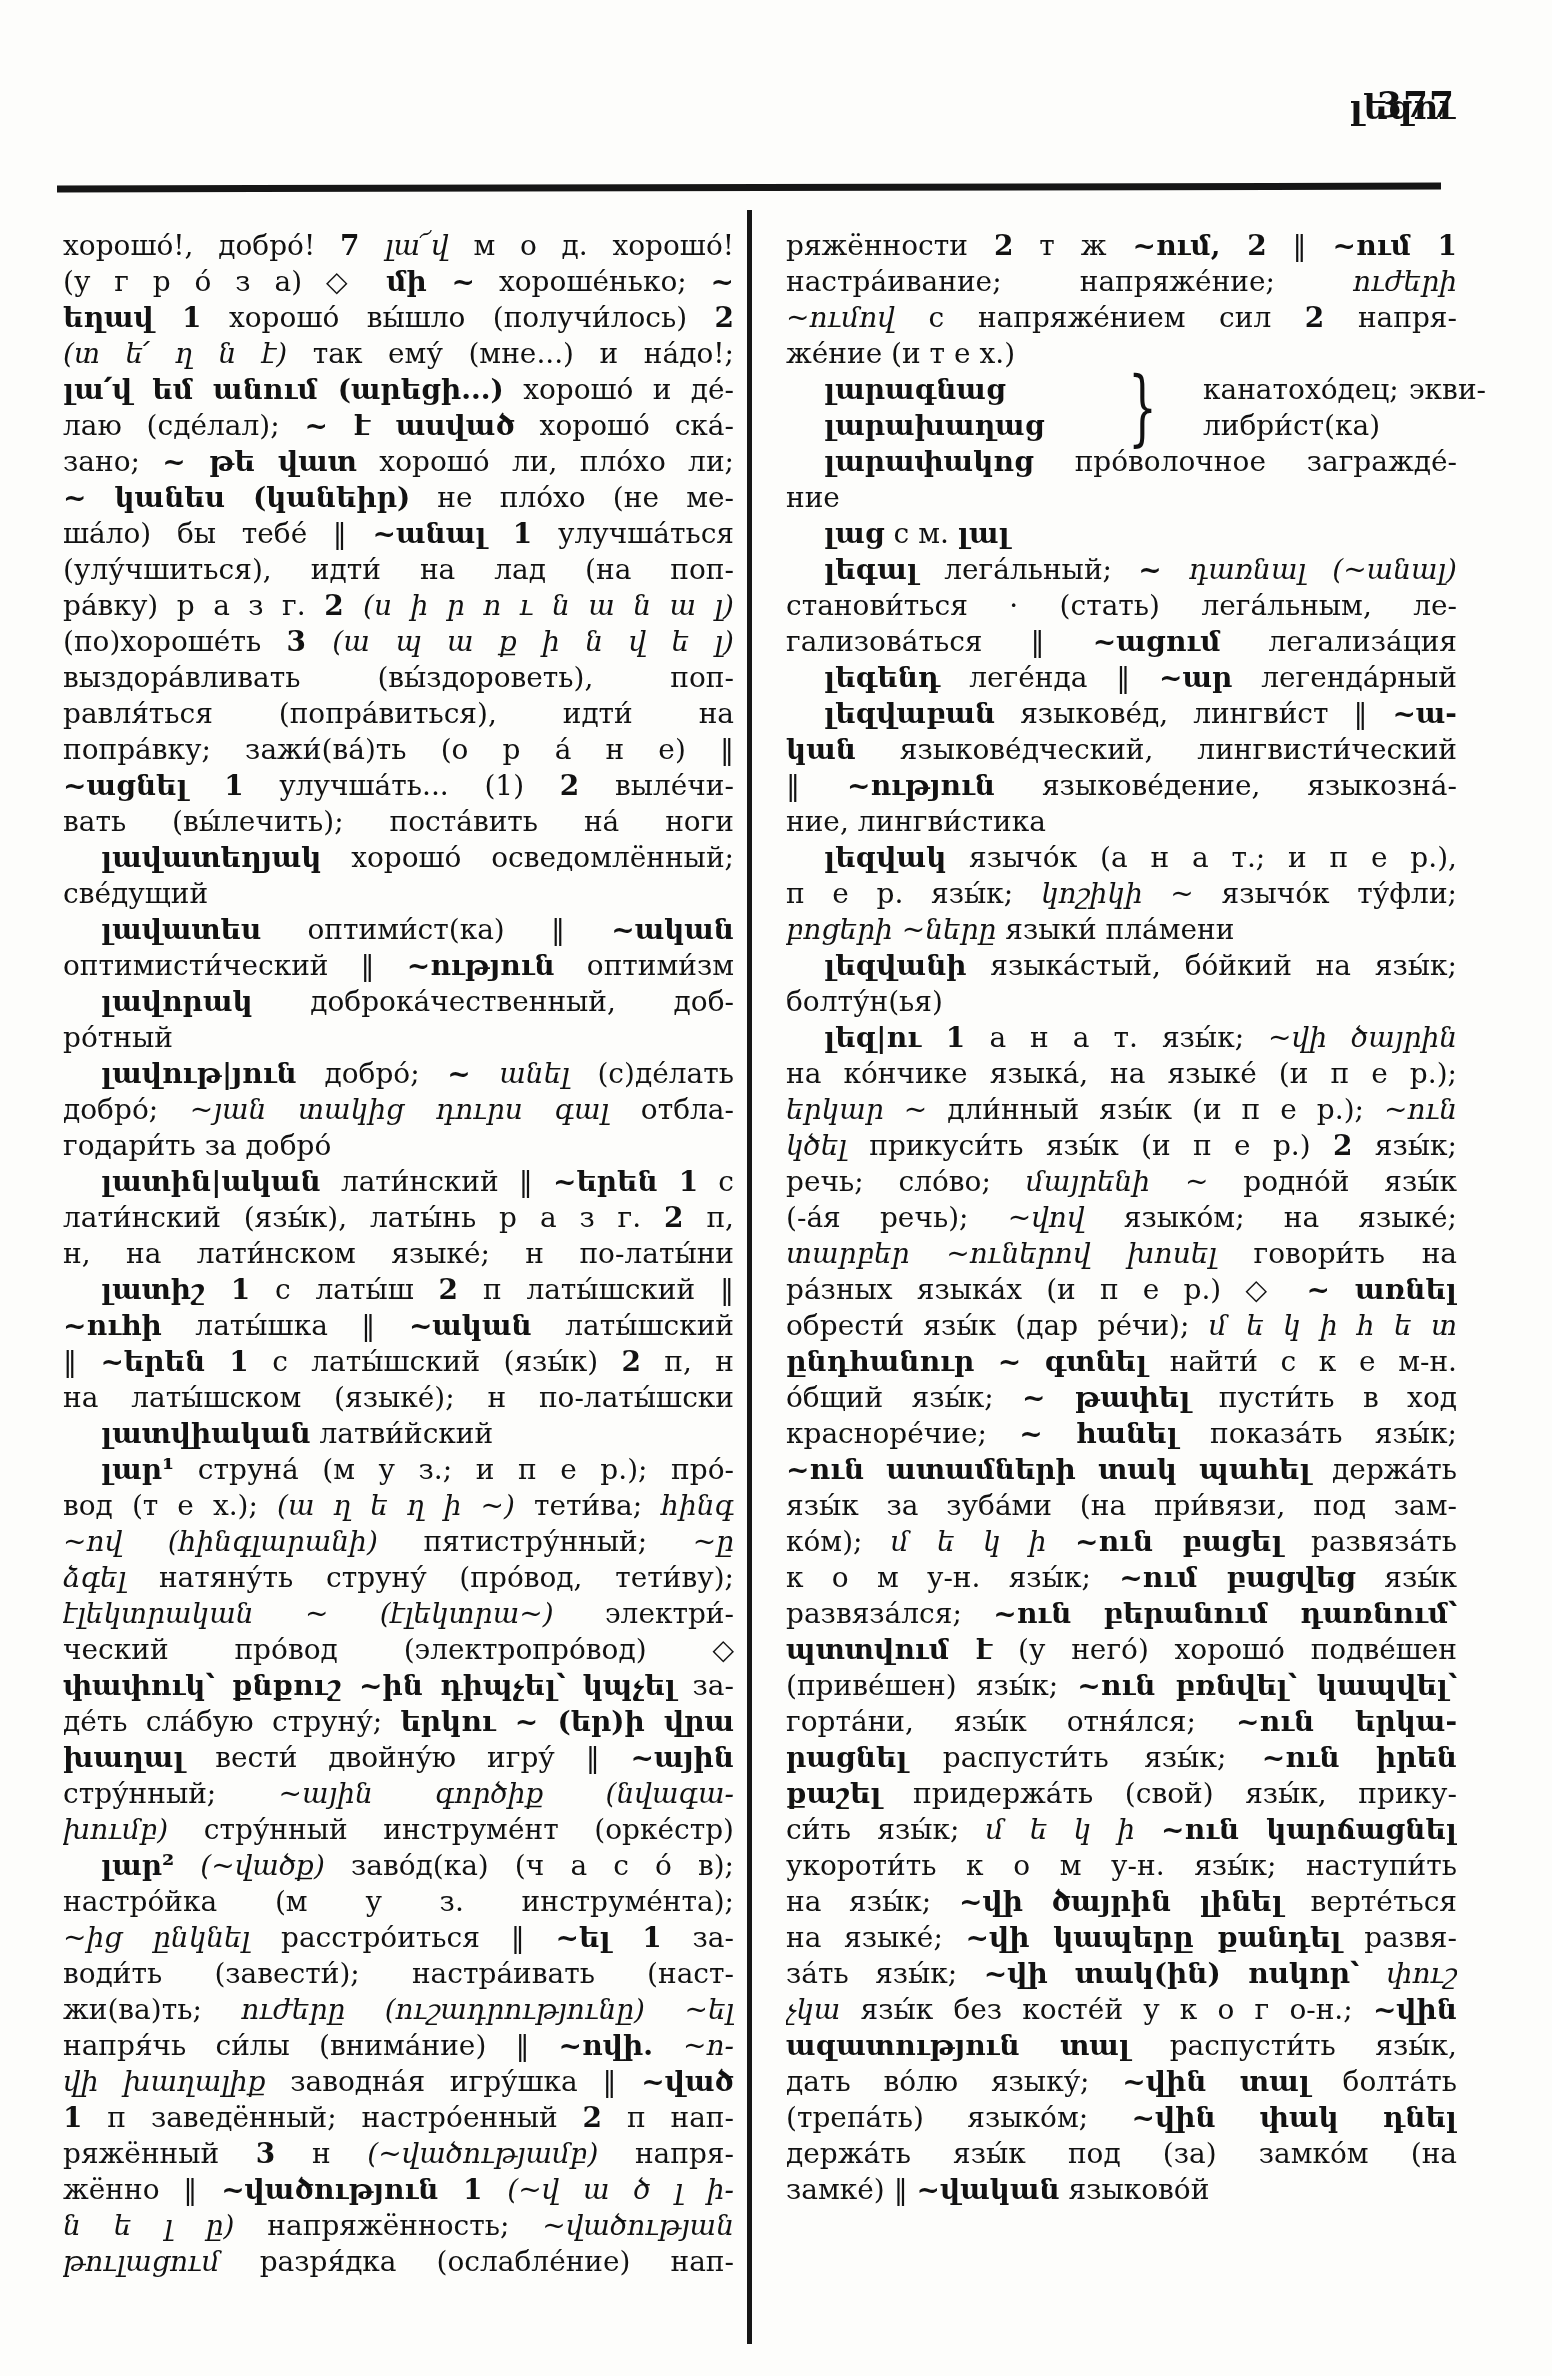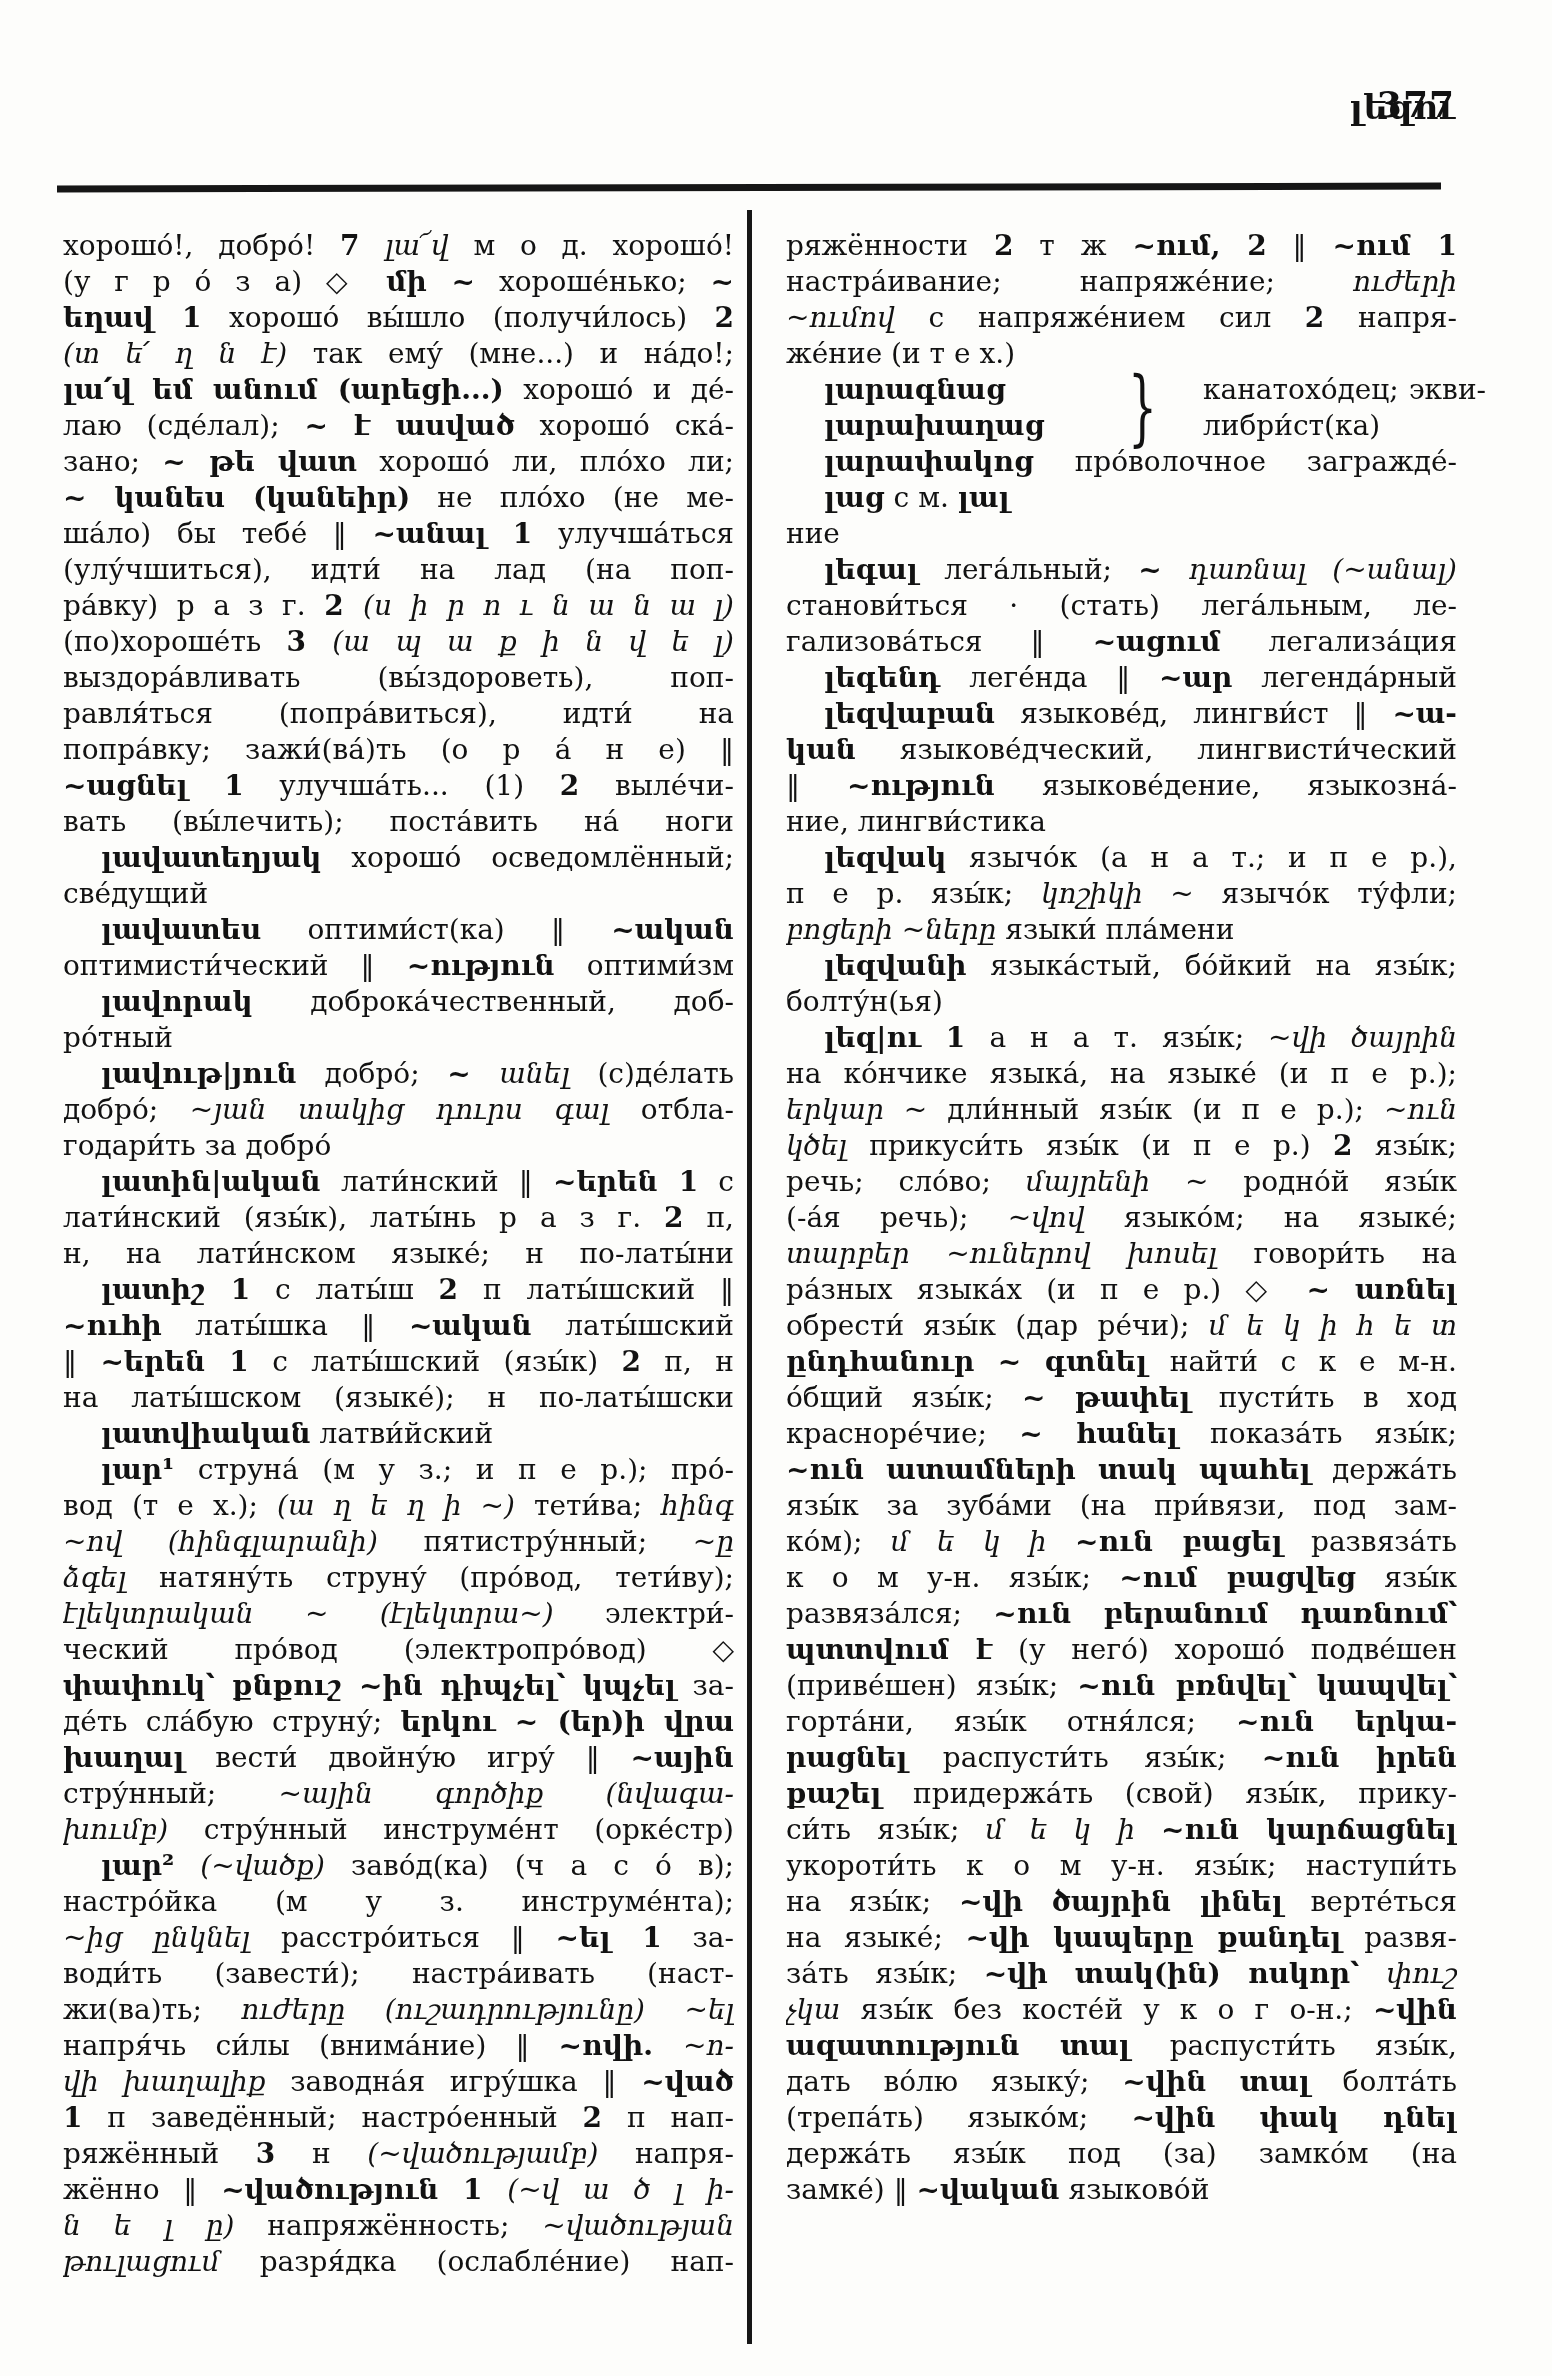--- a/index.html
+++ b/index.html
@@ -126,22 +126,22 @@
           <div class="line ind nj"><span class="sb">լարագնաց</span></div>
           <div class="line ind nj"><span class="sb">լարախաղաց</span></div>
         </div>
         <div class="brace-mark">}</div>
         <div class="brace-right">
           <div class="line"><span class="sn">канатохо́дец; экви-</span></div>
           <div class="line nj"><span class="sn">либри́ст(ка)</span></div>
         </div>
       </div>
       <div class="line ind"><span class="sb">լարափակոց</span><span class="sn"> про́волочное загражде́-</span></div>
+      <div class="line nj"><span class="sn">ние</span></div>
       <div class="line ind nj"><span class="sb">լաց</span><span class="sn">  с м.   </span><span class="sb">լալ</span></div>
-      <div class="line nj"><span class="sn">ние</span></div>
       <div class="line ind"><span class="sb">լեգալ</span><span class="sn"> лега́льный; </span><span class="sb">~ </span><span class="si">դառնալ (~անալ)</span></div>
       <div class="line"><span class="sn">станови́ться · (стать)  лега́льным,  ле-</span></div>
       <div class="line"><span class="sn">гализова́ться  ‖  </span><span class="sb">~ացում</span><span class="sn"> легализа́ция</span></div>
       <div class="line ind"><span class="sb">լեգենդ</span><span class="sn"> леге́нда ‖ </span><span class="sb">~ար</span><span class="sn"> легенда́рный</span></div>
       <div class="line ind"><span class="sb">լեզվաբան</span><span class="sn"> языкове́д, лингви́ст ‖ </span><span class="sb">~ա-</span></div>
       <div class="line"><span class="sb">կան</span><span class="sn"> языкове́дческий, лингвисти́ческий</span></div>
       <div class="line"><span class="sn">‖  </span><span class="sb">~ություն</span><span class="sn">  языкове́дение,  языкозна́-</span></div>
       <div class="line nj"><span class="sn">ние,  лингви́стика</span></div>
       <div class="line ind"><span class="sb">լեզվակ</span><span class="sn"> язычо́к (а н а т.;   и п е р.),</span></div>
       <div class="line"><span class="sn">п е р.  язы́к; </span><span class="si">կոշիկի ~</span><span class="sn"> язычо́к ту́фли;</span></div>

